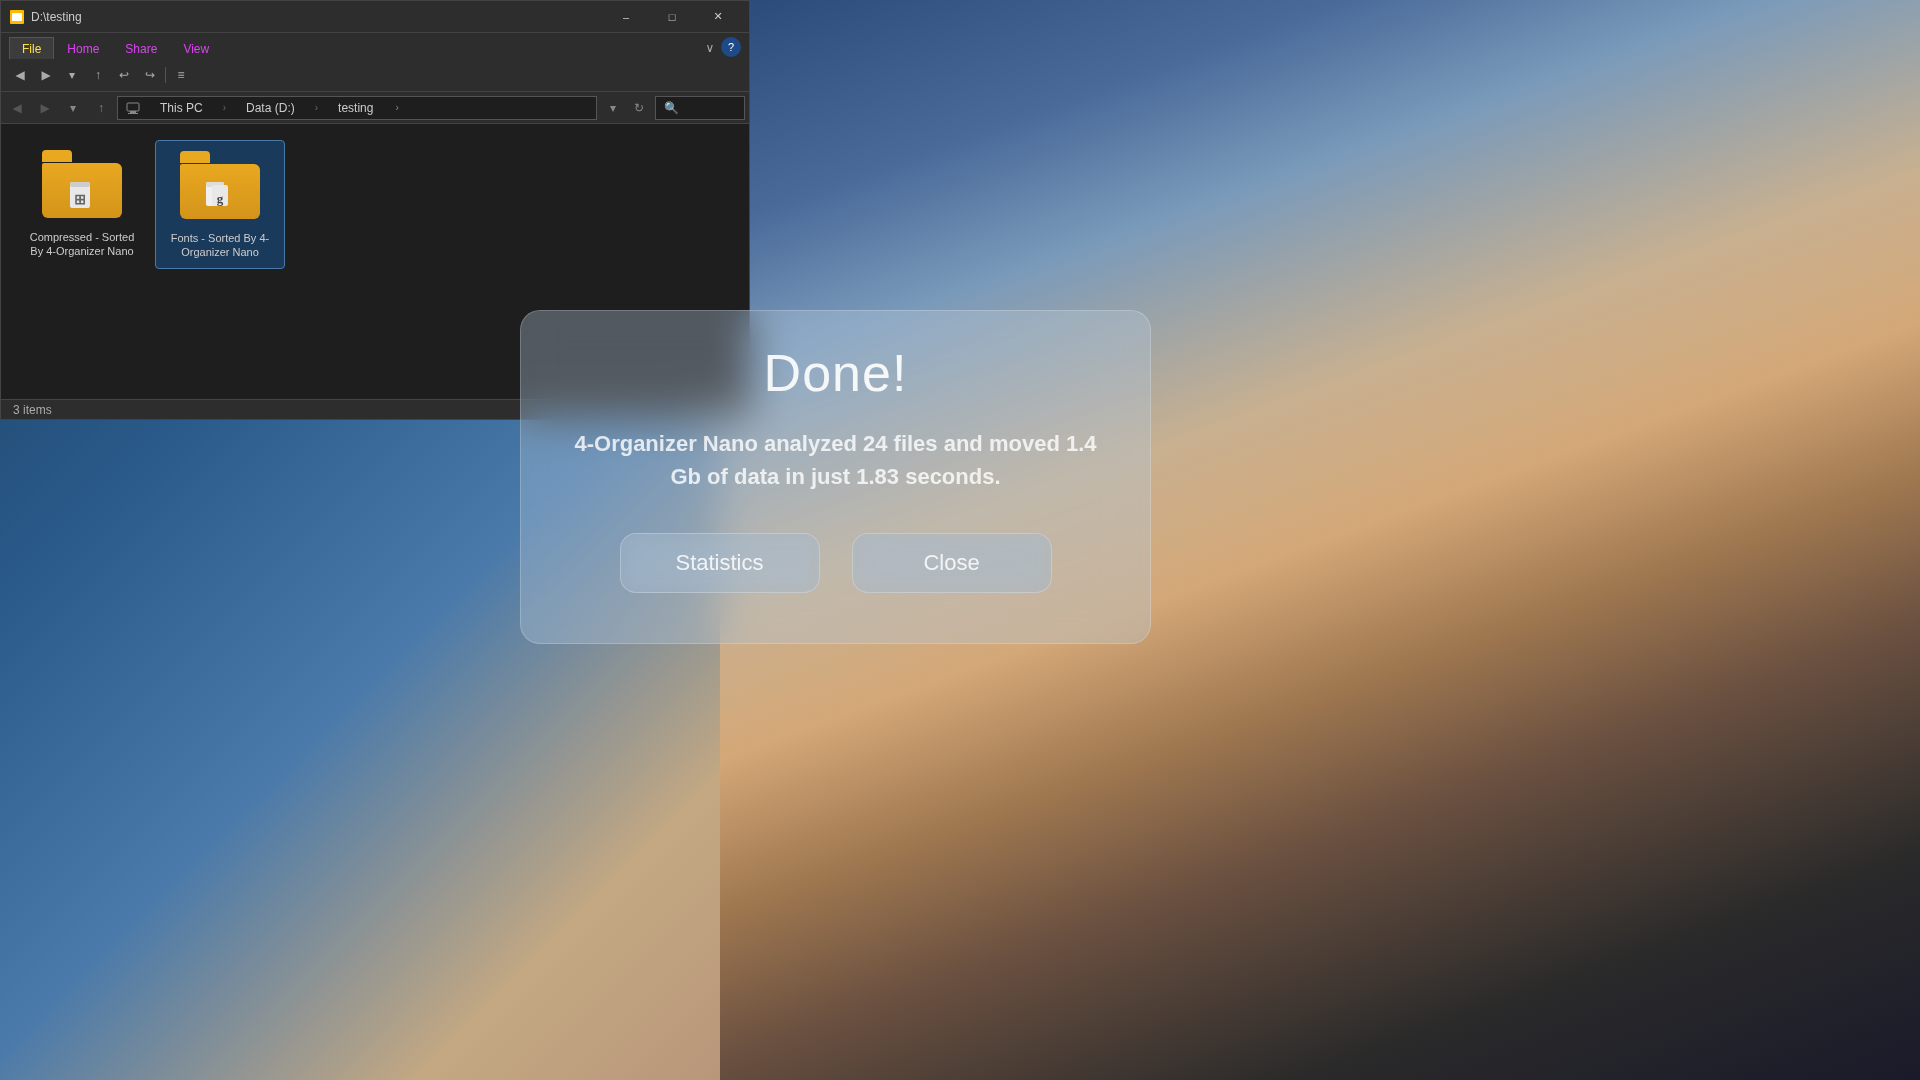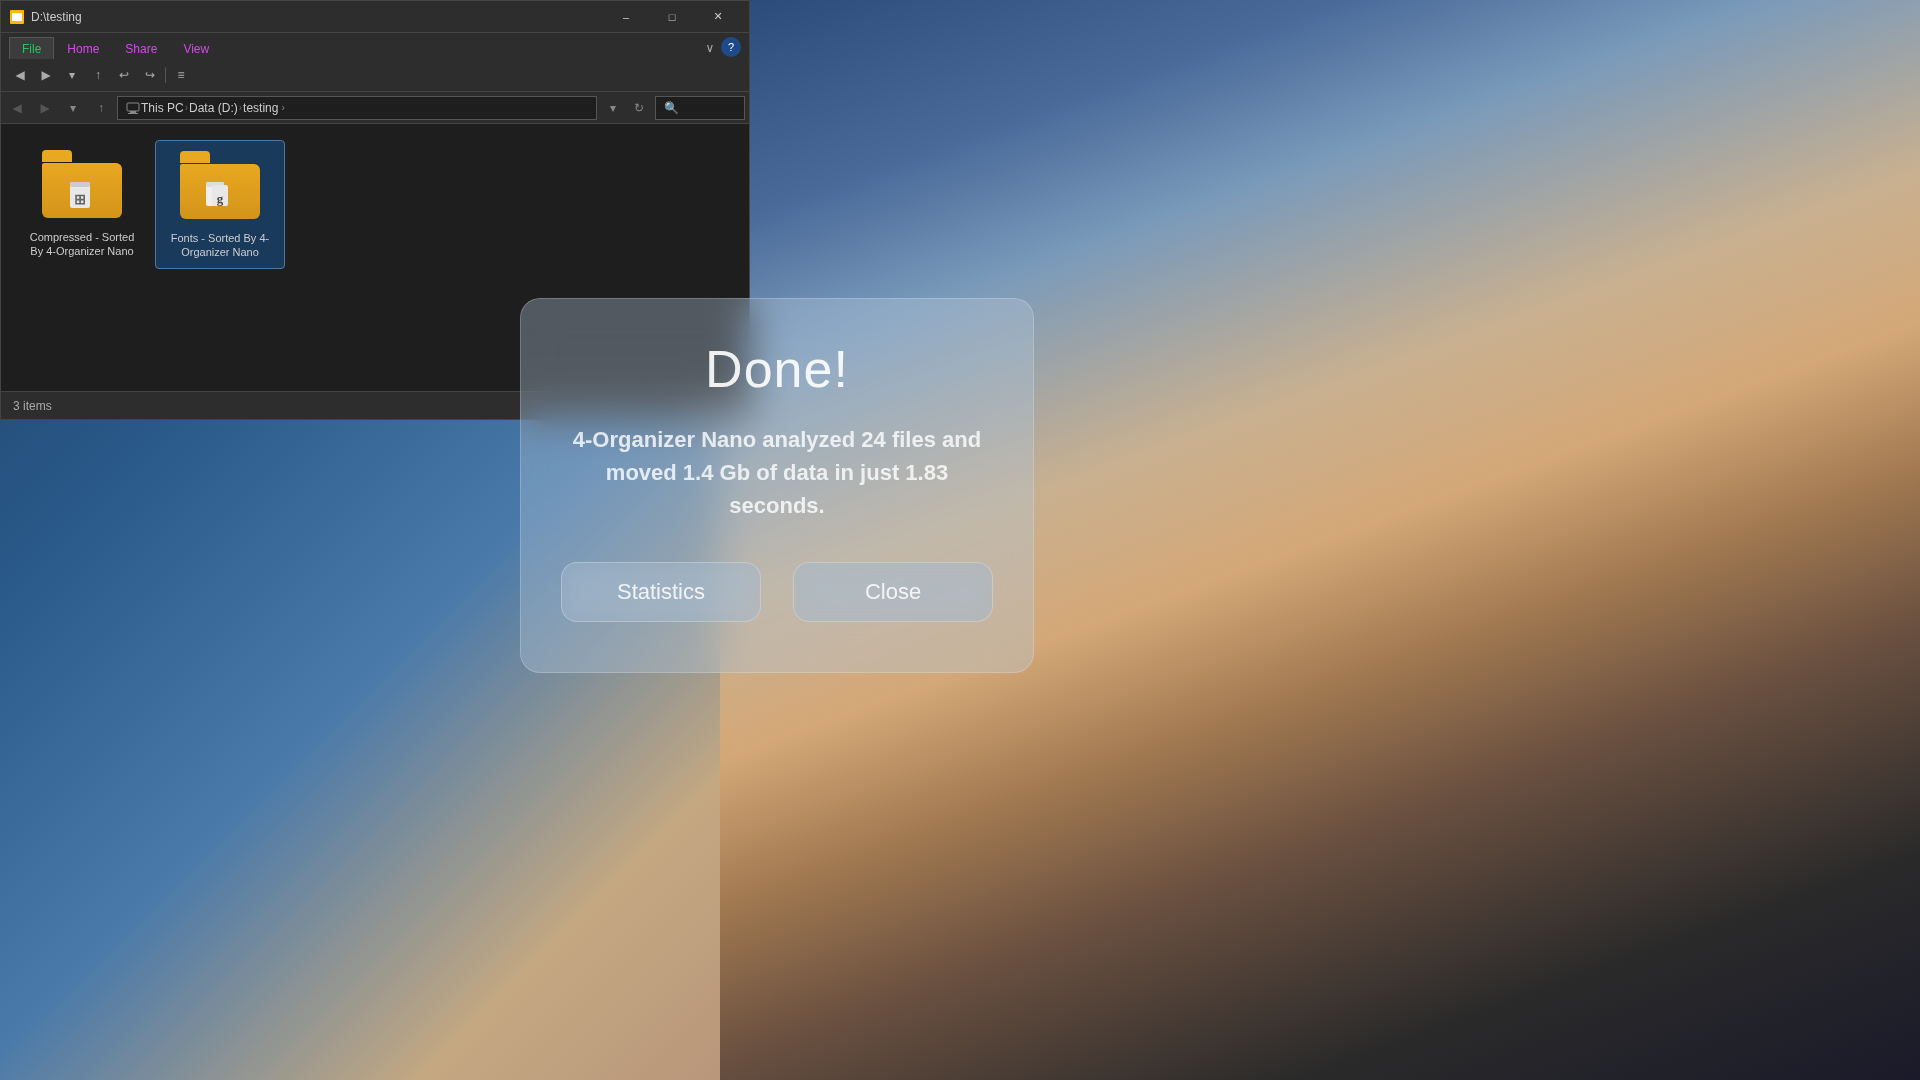--- a/index.html
+++ b/index.html
@@ -107,21 +107,21 @@
       align-items: center;
       font-size: 12px;
       color: #d946ef;
       cursor: pointer;
       border: 1px solid transparent;
       border-bottom: none;
     }
     .ribbon-tab.active {
       background: #3c3c3c;
       border-color: #555;
-      color: #22c55e;
+      color: #fde047;
       margin-top: 32px;
     }
 
     .ribbon-actions {
       padding: 4px 8px;
       display: flex;
       align-items: center;
       gap: 4px;
       height: 32px;
     }
@@ -165,21 +165,21 @@
     .address-path {
       flex: 1;
       height: 24px;
       background: #1e1e1e;
       border: 1px solid #555;
       display: flex;
       align-items: center;
       padding: 0 8px;
       font-size: 12px;
       color: #ccc;
-      gap: 1px;
+      gap: 20px;
     }
 
     .path-separator {
       color: #666;
       font-size: 10px;
     }
 
     .path-item {
       color: #ccc;
       font-size: 12px;
@@ -270,21 +270,21 @@
       position: absolute;
       bottom: 6px;
       right: 0;
       left: 0;
       display: flex;
       justify-content: center;
     }
 
     
     .status-bar {
-      height: 28px;
+      height: 20px;
       background: #2d2d2d;
       border-top: 1px solid #444;
       display: flex;
       align-items: center;
       padding: 0 12px;
       justify-content: space-between;
     }
 
     .status-text {
       font-size: 12px;
@@ -306,27 +306,27 @@
       align-items: center;
       justify-content: center;
       font-size: 9px;
       color: #aaa;
     }
 
     
     .done-dialog {
       position: absolute;
       left: 520px;
-      top: 298px;
-      width: 514px;
+      top: 310px;
+      width: 631px;
       background: rgba(180, 200, 220, 0.35);
       backdrop-filter: blur(20px);
       border-radius: 20px;
       border: 1px solid rgba(255,255,255,0.2);
-      padding: 40px 40px 50px;
+      padding: 32px 40px 50px;
       z-index: 20;
       text-align: center;
     }
 
     .done-title {
       font-size: 52px;
       font-weight: 300;
       color: rgba(255,255,255,0.9);
       margin-bottom: 24px;
       letter-spacing: 1px;

